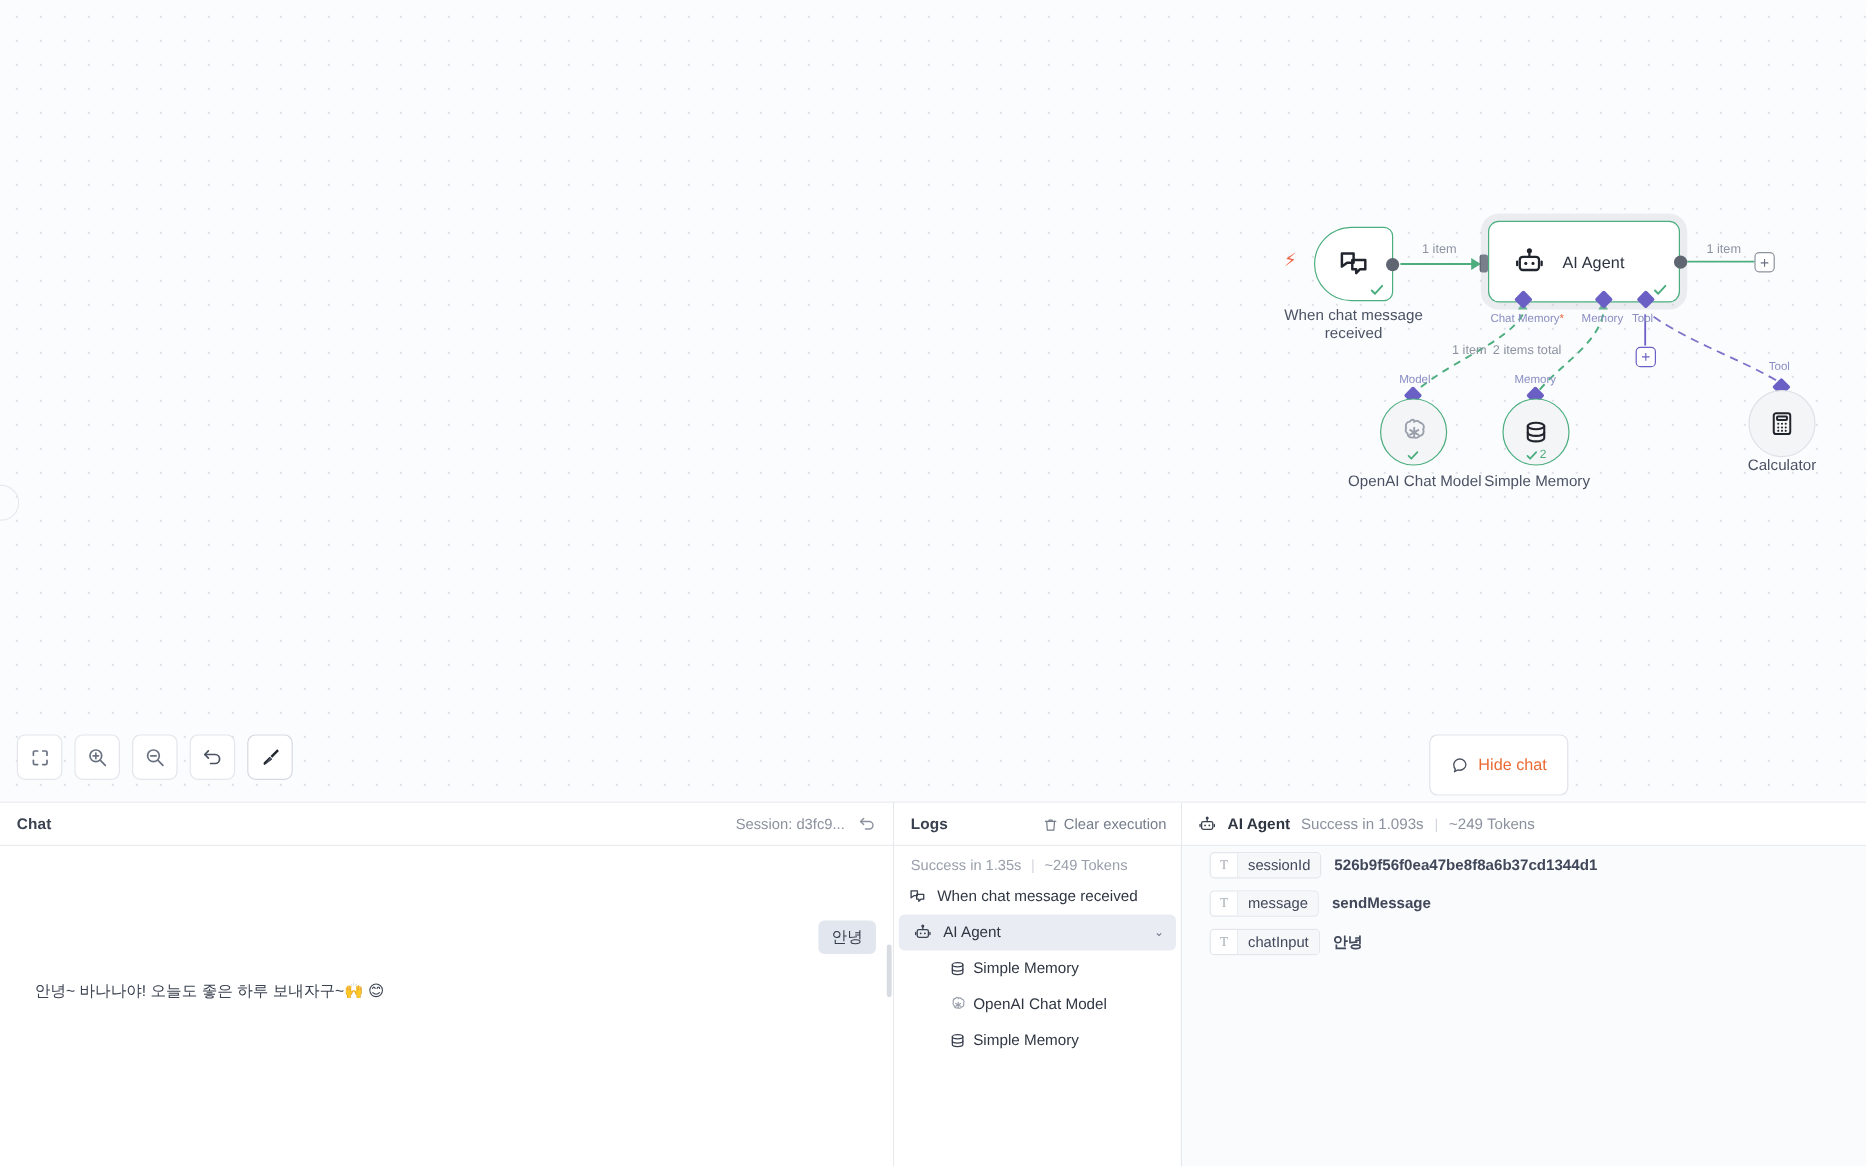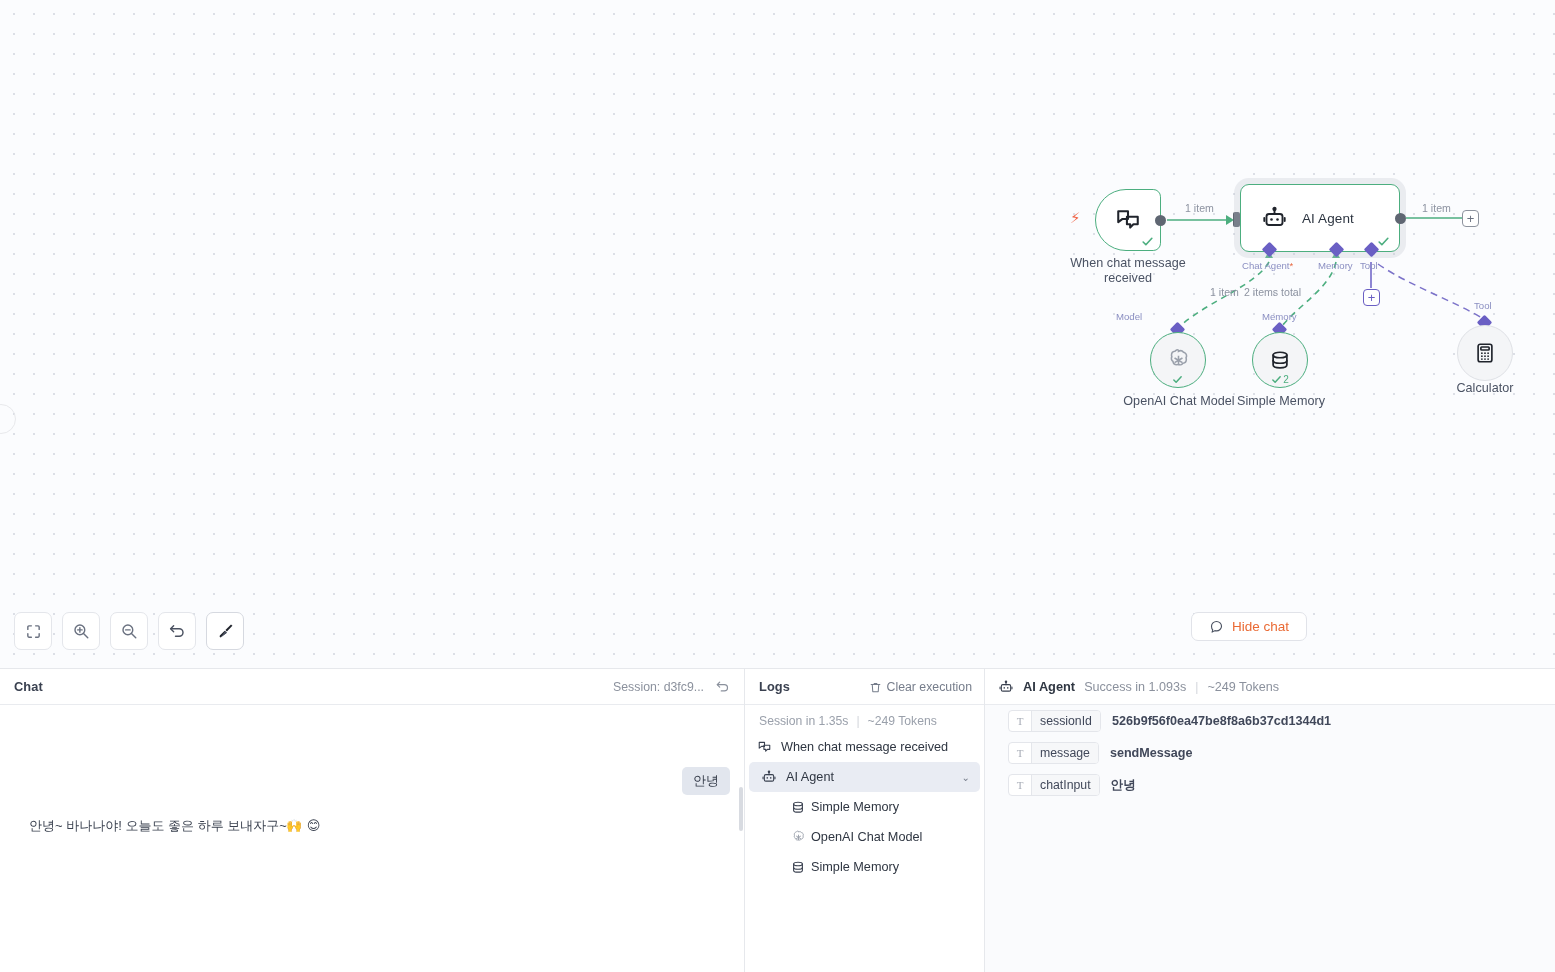--- a/index.html
+++ b/index.html
@@ -107,21 +107,21 @@
   
   #canvas-toolbar { position: absolute; left: 14px; top: 612px; display: flex; gap: 10px; }
   .tool-btn {
     width: 38px; height: 38px; border: 1px solid #e4e6eb; border-radius: 7px;
     background: #fff; display: flex; align-items: center; justify-content: center;
     cursor: pointer;
   }
   .tool-btn:last-child { border-color: #d6d9e0; }
 
   #hide-chat-btn {
-    position: absolute; right: 248px; top: 612px; height: 29px;
+    position: absolute; right: 248px; top: 612px; height: 51px;
     padding: 0 17px; border: 1px solid #e1e3e9; border-radius: 7px; background: #fff;
     display: flex; align-items: center; gap: 8px; cursor: pointer;
     font-size: 13.5px; color: #ea6a34; font-family: "Liberation Sans", sans-serif;
   }
 
   
   #dock {
     position: absolute; left: 0; top: 668px; width: 1555px; height: 304px;
     display: flex; background: #fff; border-top: 1px solid #e6e8ec;
   }
@@ -265,29 +265,29 @@
     </div>
     <div class="dot-out" style="left:1395px;top:213px"></div>
     <div class="plus-btn plus-main" style="left:1462px;top:210px">+</div>
     <div class="edge-label" style="left:1185px;top:202px">1 item</div>
     <div class="edge-label" style="left:1422px;top:202px">1 item</div>
 
     <div class="diamond" style="left:1264px;top:244px"></div>
     <div class="diamond" style="left:1331px;top:244px"></div>
     <div class="diamond" style="left:1366px;top:244px"></div>
     <div class="port-label" style="left:1242px;top:260px">
-      <span>Chat Agent</span><span class="req">*</span>
+      <span>Chat Memory</span><span class="req">*</span>
     </div>
     <div class="port-label" style="left:1318px;top:260px">Memory</div>
     <div class="port-label" style="left:1360px;top:260px">Tool</div>
     <div class="plus-btn plus-tool" style="left:1363px;top:289px">+</div>
 
     <div class="edge-label" style="left:1210px;top:286px">1 item</div>
     <div class="edge-label" style="left:1244px;top:286px">2 items total</div>
-    <div class="port-label" style="left:1116px;top:311px">Model</div>
+    <div class="port-label" style="left:1166px;top:311px">Model</div>
     <div class="port-label" style="left:1262px;top:311px">Memory</div>
     <div class="port-label" style="left:1474px;top:300px">Tool</div>
 
     <div class="diamond" style="left:1172px;top:324px"></div>
     <div class="sub-node ok sub-openai">
       <svg width="25" height="25" viewBox="0 0 24 24" fill="none" stroke="#9aa0ab" stroke-width="1.5">
         <path d="M12 3.2c1.6-1 3.7-.6 4.8.9.5.1 1 .3 1.4.6 1.6 1 2 3.1 1 4.7.2.5.3 1 .3 1.6 0 1.9-1.4 3.4-3.2 3.6-.9 1.5-2.9 2-4.4 1.1-.5.2-1 .3-1.6.3-1.9 0-3.4-1.4-3.6-3.2-1.5-.9-2-2.9-1.1-4.4-.2-.5-.3-1-.3-1.6 0-1.9 1.4-3.4 3.2-3.6.8-1.4 2.5-1.9 3.5-1z"></path>
         <path d="M12 7.5v9M8.2 9.6l7.6 4.4M15.8 9.6l-7.6 4.4"></path>
       </svg>
       <span class="sub-tick">
@@ -408,21 +408,21 @@
           <svg width="13" height="13" viewBox="0 0 24 24" fill="none" stroke="#767d8b" stroke-width="1.9" stroke-linecap="round" stroke-linejoin="round">
             <path d="M4 6.5h16"></path>
               <path d="M9.5 6.5V4.5h5v2"></path>
             <path d="M6 6.5l1 13.5h10l1-13.5"></path>
           </svg>
           <span>Clear execution</span>
         </span>
       </div>
 
       <div id="logs-summary">
-        <span>Session in 1.35s</span>
+        <span>Success in 1.35s</span>
         <span class="divider">|</span>
         <span>~249 Tokens</span>
       </div>
 
       <div class="log-tree-wrap">
         <div class="log-row">
           <svg width="15" height="14" viewBox="0 0 24 24" fill="none" stroke="#3a4150" stroke-width="1.9" stroke-linecap="round" stroke-linejoin="round">
             <path d="M3 4h9v7H7l-4 3z"></path>
               <path d="M11 9h10v7h-4l-3 3v-3h-3z"></path>
           </svg>

